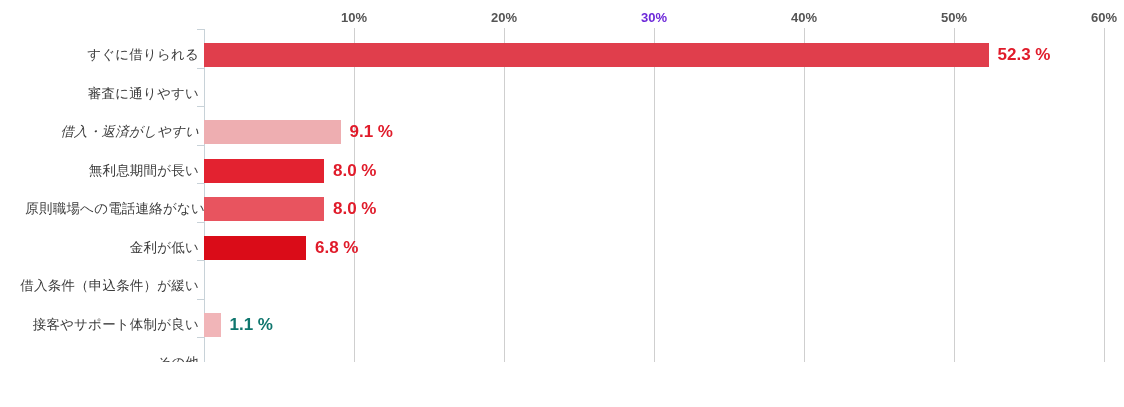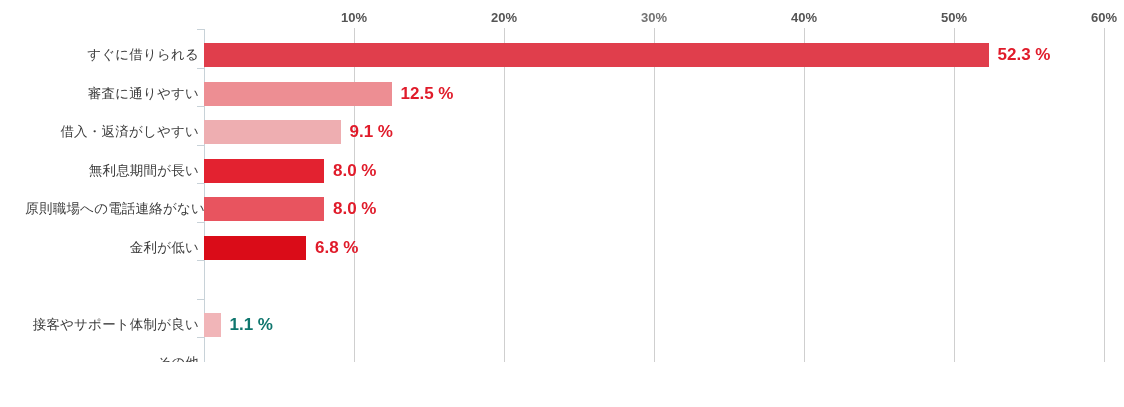--- a/index.html
+++ b/index.html
@@ -114,21 +114,21 @@
       <div class="gridline" style="left: 804px; background: rgb(207, 207, 207); position: absolute; top: 36px; height: 349px;"></div>
       <div class="gridline" style="left: 954px; background: rgb(207, 207, 207); position: absolute; top: 36px; height: 349px;"></div>
       <div class="gridline" style="left: 1104px; background: rgb(207, 207, 207); position: absolute; top: 36px; height: 349px;"></div>
     </div>
   <div id="xticks">
       <div class="x-tick" style="left: 354px; background: rgb(207, 207, 207);"></div>
       <div class="x-label" style="left: 354px; color: rgb(85, 85, 85);">10%</div>
       <div class="x-tick" style="left: 504px; background: rgb(207, 207, 207);"></div>
       <div class="x-label" style="left: 504px; color: rgb(85, 85, 85);">20%</div>
       <div class="x-tick" style="left: 654px; background: rgb(207, 207, 207);"></div>
-      <div class="x-label" style="left: 654px; color: #737373;">30%</div>
+      <div class="x-label" style="left: 654px; color: #6d28d9;">30%</div>
       <div class="x-tick" style="left: 804px; background: rgb(207, 207, 207);"></div>
       <div class="x-label" style="left: 804px; color: rgb(85, 85, 85);">40%</div>
       <div class="x-tick" style="left: 954px; background: rgb(207, 207, 207);"></div>
       <div class="x-label" style="left: 954px; color: rgb(85, 85, 85);">50%</div>
       <div class="x-tick" style="left: 1104px; background: rgb(207, 207, 207);"></div>
       <div class="x-label" style="left: 1104px; color: rgb(85, 85, 85);">60%</div>
     </div>
 
   <div class="y-axis"></div>
   <div id="yticks">
@@ -147,27 +147,23 @@
   <div id="rows">
       <div class="row" style="top: 36px;">
         <div class="cat-label" style="color: rgb(59, 59, 59);">すぐに借りられる</div>
         <div class="bar-wrap">
           <div class="bar" style="width: 784.5px; background: rgb(224, 62, 76);"></div>
           <div class="bar-value" style="color: rgb(224, 27, 42);">52.3 %</div>
         </div>
       </div>
       <div class="row" style="top: 74.5px;">
         <div class="cat-label" style="color: rgb(59, 59, 59);">審査に通りやすい</div>
-        <div class="bar-wrap">
-          <div class="bar" style="width: 187.5px; background: rgb(237, 142, 147);"></div>
-          <div class="bar-value" style="color: rgb(224, 27, 42);">12.5 %</div>
-        </div>
       </div>
       <div class="row" style="top: 113px;">
-        <div class="cat-label" style="color: rgb(59, 59, 59);">借入・返済がしやすい</div>
+        <div class="cat-label" style="color: rgb(59, 59, 59); font-style: italic;">借入・返済がしやすい</div>
         <div class="bar-wrap">
           <div class="bar" style="width: 136.5px; background: rgb(238, 174, 177);"></div>
           <div class="bar-value" style="color: rgb(224, 27, 42);">9.1 %</div>
         </div>
       </div>
       <div class="row" style="top: 151.5px;">
         <div class="cat-label" style="color: rgb(59, 59, 59);">無利息期間が長い</div>
         <div class="bar-wrap">
           <div class="bar" style="width: 120px; background: rgb(227, 34, 48);"></div>
           <div class="bar-value" style="color: rgb(224, 27, 42);">8.0 %</div>
@@ -181,20 +177,21 @@
         </div>
       </div>
       <div class="row" style="top: 228.5px;">
         <div class="cat-label" style="color: rgb(59, 59, 59);">金利が低い</div>
         <div class="bar-wrap">
           <div class="bar" style="width: 102px; background: rgb(218, 12, 24);"></div>
           <div class="bar-value" style="color: rgb(224, 27, 42);">6.8 %</div>
         </div>
       </div>
       <div class="row" style="top: 267px;">
+        <div class="cat-label" style="color: rgb(59, 59, 59);">借入条件（申込条件）が緩い</div>
       </div>
       <div class="row" style="top: 305.5px;">
         <div class="cat-label" style="color: rgb(59, 59, 59);">接客やサポート体制が良い</div>
         <div class="bar-wrap">
           <div class="bar" style="width: 16.5px; background: rgb(241, 181, 184);"></div>
           <div class="bar-value" style="color: #0f766e;">1.1 %</div>
         </div>
       </div>
       <div class="row" style="top: 344px;">
         <div class="cat-label" style="color: rgb(59, 59, 59);">その他</div>

